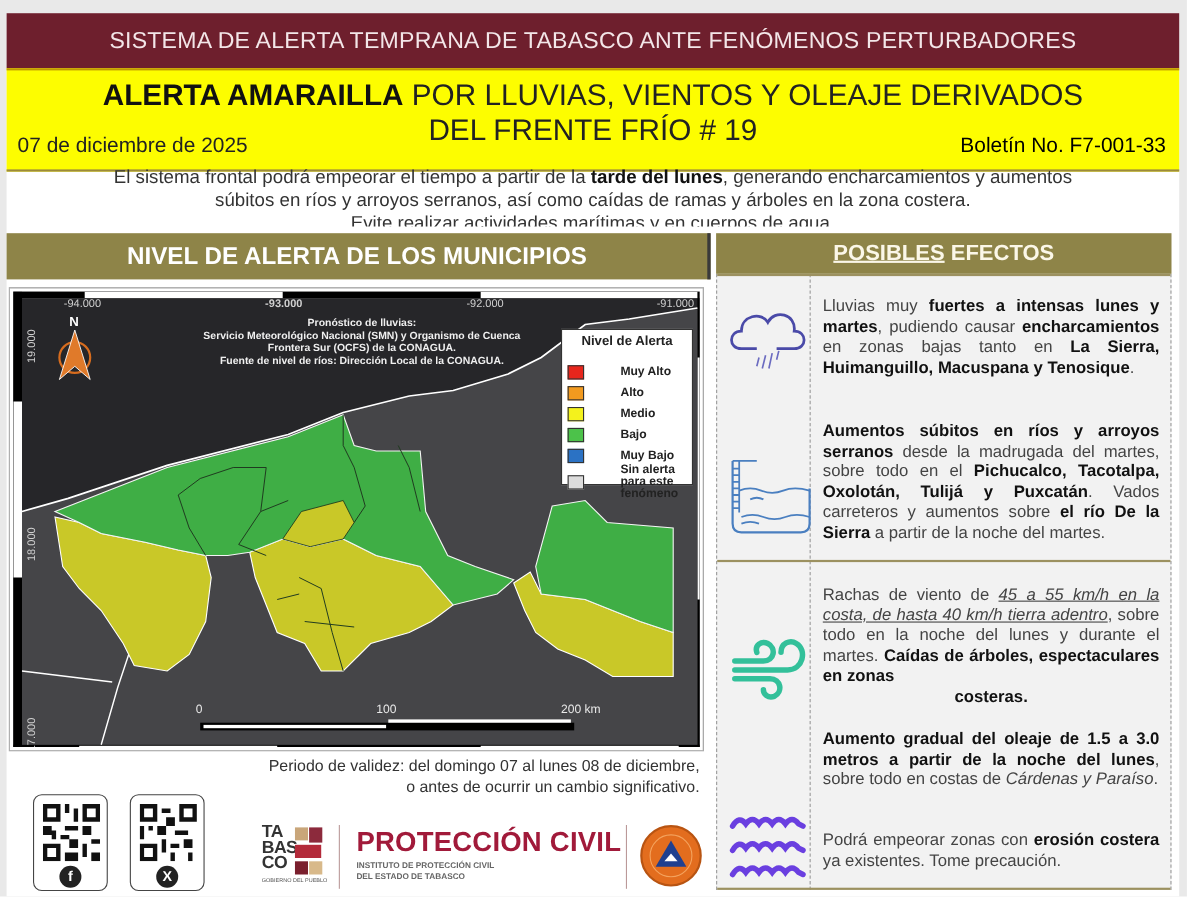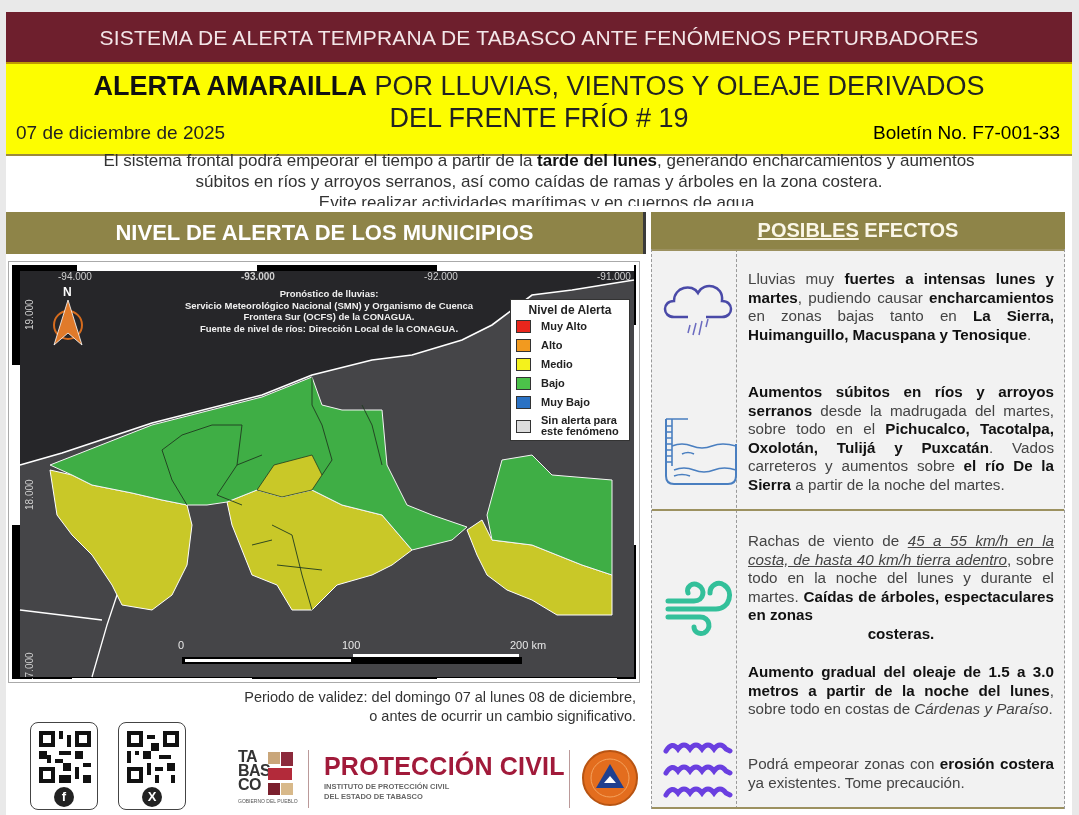--- a/index.html
+++ b/index.html
@@ -18,22 +18,22 @@
   .muni-header { position: absolute; left: 0; top: 200px; width: 640px; height: 42px; background: #8e8448; color: #fff; font-weight: bold; font-size: 22px; text-align: center; line-height: 42px; border-right: 3px solid #3a3a3a; }
   .effects-header { position: absolute; left: 645px; top: 200px; width: 414px; height: 37px; background: #8e8448; color: #fbf7e8; font-weight: bold; font-size: 20px; text-align: center; line-height: 36px; }
   .effects-header u { text-decoration: underline; }
 
   .map-frame { position: absolute; left: 3px; top: 250px; width: 630px; height: 420px; background: #262629; border: 3px solid #fff; outline: 1px solid #aaa; overflow: hidden; }
   .map-frame svg { position: absolute; left: 0; top: 0; }
   .coord { position: absolute; color: #cfcfcf; font-size: 10px; }
   .coord.v { transform: rotate(-90deg); transform-origin: left top; }
   .map-title { position: absolute; left: 158px; top: 23px; width: 318px; text-align: center; color: #f0f0f0; font-size: 9.5px; font-weight: bold; line-height: 11.5px; }
   .legend { position: absolute; left: 498px; top: 34px; width: 120px; height: 142px; background: #fff; border: 1px solid #333; padding: 3px 5px; }
-  .legend-title { font-size: 12px; font-weight: bold; color: #222; text-align: center; margin-bottom: 0; }
-  .legend-row { display: flex; align-items: center; height: 19px; }
+  .legend-title { font-size: 12px; font-weight: bold; color: #222; text-align: center; margin-bottom: 12px; }
+  .legend-row { display: flex; align-items: center; height: 19px; gap: 23px; }
   .swatch { width: 15px; height: 13px; border: 1px solid #333; margin-right: 10px; flex: none; }
   .legend-label { font-size: 11px; font-weight: bold; color: #222; line-height: 11px; }
   .scale-label { position: absolute; color: #e8e8e8; font-size: 11px; }
 
   .validity { position: absolute; left: 150px; top: 676px; width: 480px; text-align: right; font-size: 14.5px; line-height: 19px; color: #333; }
 
   .qr-box { position: absolute; top: 710px; width: 68px; height: 88px; border: 1.5px solid #444; border-radius: 8px; background: #fff; }
   .qr-box .qr { position: absolute; left: 8px; top: 8px; width: 52px; height: 52px; }
   .qr-box .soc { position: absolute; left: 23px; top: 64px; width: 20px; height: 20px; border-radius: 50%; background: #222; color: #fff; font-size: 13px; font-weight: bold; text-align: center; line-height: 20px; }
 

